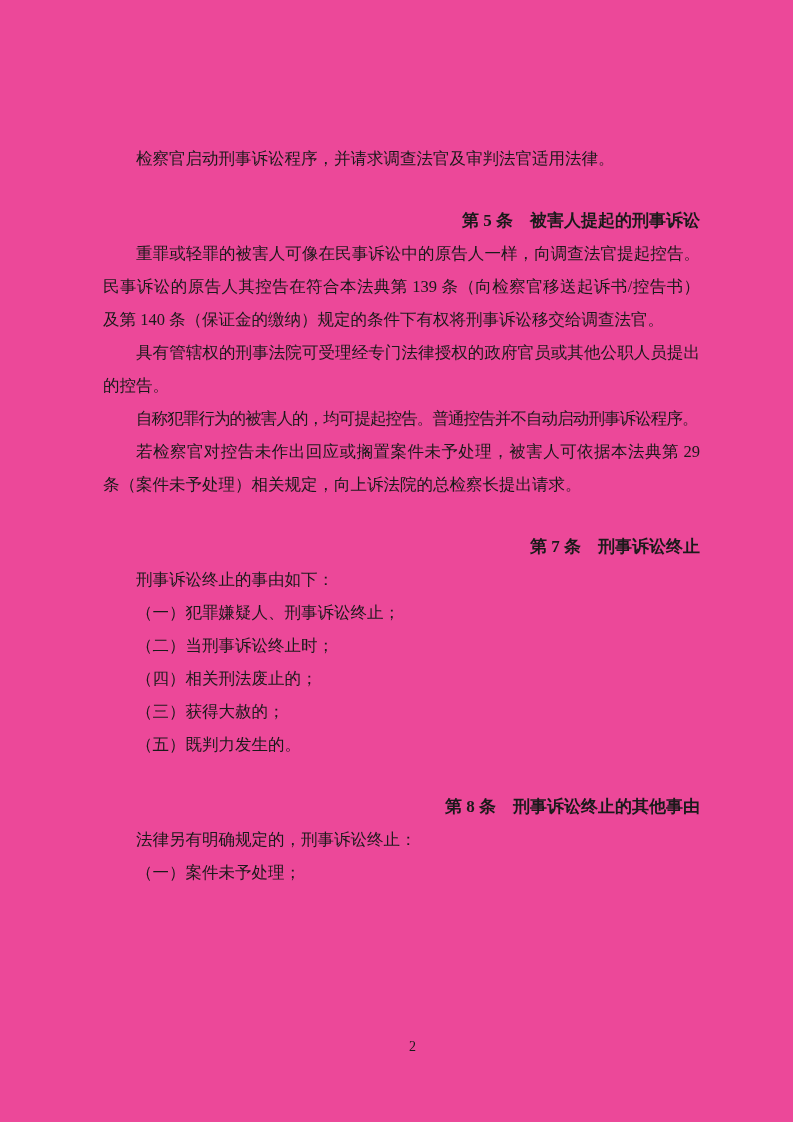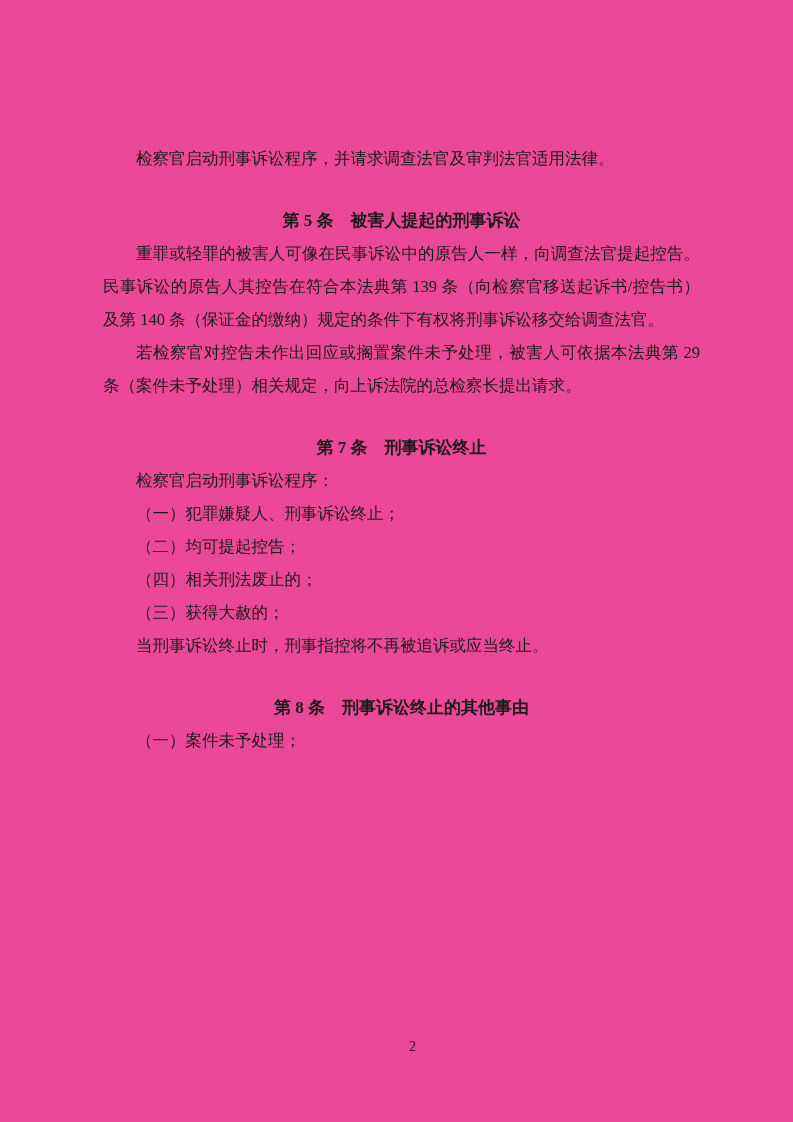--- a/index.html
+++ b/index.html
@@ -30,21 +30,21 @@
     text-indent: 2em;
   }
   .para.squeeze {
     letter-spacing: -0.9px;
   }
   .article-heading {
     margin: 29px 0 0 0;
     font-size: 17px;
     font-weight: bold;
     line-height: 33px;
-    text-align: center;
+    text-align: right;
   }
   .list-item {
     margin: 0;
     font-size: 16.5px;
     line-height: 33px;
     text-align: justify;
     text-indent: 2em;
   }
   .page-number {
     position: absolute;
@@ -61,30 +61,33 @@
 </head>
 <body>
 
 <div class="page">
   <div class="content">
 
     <p class="para">检察官启动刑事诉讼程序，并请求调查法官及审判法官适用法律。</p>
 
     <h2 class="article-heading">第 5 条　被害人提起的刑事诉讼</h2>
     <p class="para">重罪或轻罪的被害人可像在民事诉讼中的原告人一样，向调查法官提起控告。民事诉讼的原告人其控告在符合本法典第 139 条（向检察官移送起诉书/控告书）及第 140 条（保证金的缴纳）规定的条件下有权将刑事诉讼移交给调查法官。</p>
+    <p class="para">具有管辖权的刑事法院可受理经专门法律授权的政府官员或其他公职人员提出的控告。</p>
 
+    <p class="para squeeze">自称犯罪行为的被害人的，均可提起控告。普通控告并不自动启动刑事诉讼程序。</p>
     <p class="para">若检察官对控告未作出回应或搁置案件未予处理，被害人可依据本法典第 29 条（案件未予处理）相关规定，向上诉法院的总检察长提出请求。</p>
 
     <h2 class="article-heading">第 7 条　刑事诉讼终止</h2>
-    <p class="para">检察官启动刑事诉讼程序：</p>
+    <p class="para">刑事诉讼终止的事由如下：</p>
     <p class="list-item">（一）犯罪嫌疑人、刑事诉讼终止；</p>
-    <p class="list-item">（二）均可提起控告；</p>
+    <p class="list-item">（二）当刑事诉讼终止时；</p>
     <p class="list-item">（四）相关刑法废止的；</p>
     <p class="list-item">（三）获得大赦的；</p>
-    <p class="para">当刑事诉讼终止时，刑事指控将不再被追诉或应当终止。</p>
+    <p class="list-item">（五）既判力发生的。</p>
 
     <h2 class="article-heading">第 8 条　刑事诉讼终止的其他事由</h2>
+    <p class="para">法律另有明确规定的，刑事诉讼终止：</p>
     <p class="list-item">（一）案件未予处理；</p>
 
   </div>
 
   <div class="page-number">2</div>
 </div>
 
 </body></html>

